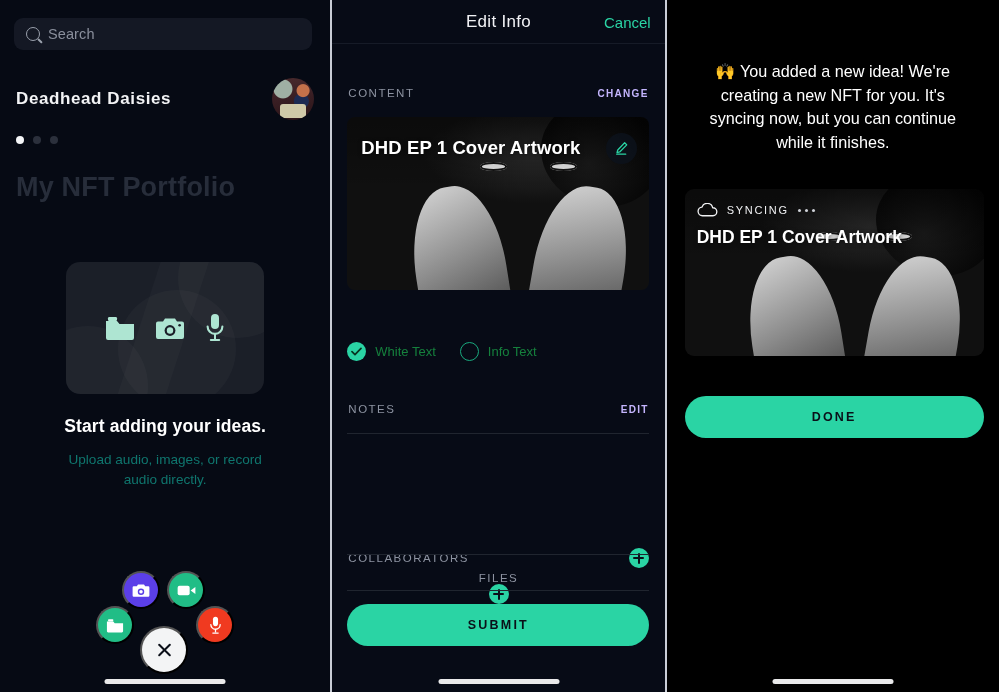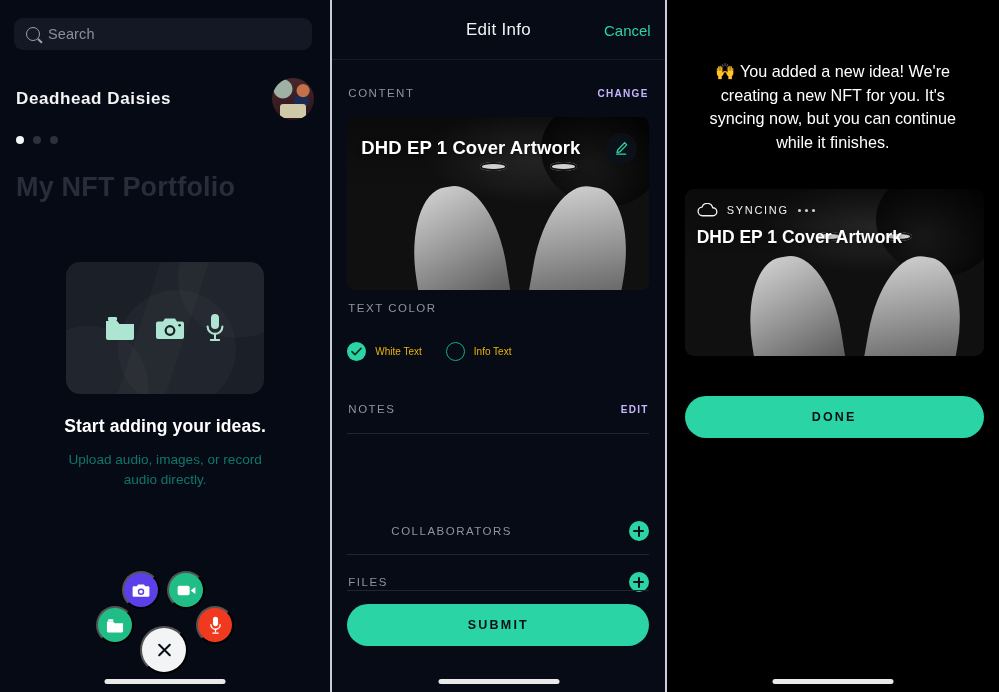--- a/index.html
+++ b/index.html
@@ -99,21 +99,21 @@
   .fab-close { width: 48px; height: 48px; left: 140px; top: 626px; background: #f3f4f5; }
   .fab-close .x { position: relative; width: 17px; height: 17px; }
   .fab-close .x::before, .fab-close .x::after {
     content:""; position:absolute; left:0; top:7.5px; width:17px; height:2px; background:#0b0f18; border-radius:1px;
   }
   .fab-close .x::before { transform: rotate(45deg); }
   .fab-close .x::after  { transform: rotate(-45deg); }
 
   
   .mid-header {
-    position: absolute; left: 0; right: 0; top: 0; height: 60px;
+    position: absolute; left: 0; right: 0; top: 0; height: 44px;
     border-bottom: 1px solid #161b27;
     display: flex; align-items: center; justify-content: center;
   }
   .mid-title { color: #f1f2f5; font-size: 17px; font-weight: 500; letter-spacing: .3px; }
   .cancel-btn {
     position: absolute; right: 14px; top: 50%; transform: translateY(-50%);
     color: #2ad4a4; font-size: 15px; background: none; border: none;
     font-family: inherit; cursor: pointer;
   }
 
@@ -174,32 +174,32 @@
 
   .textcolor-row { top: 302px; }
   .radio-group {
     position: absolute; left: 348px; top: 342px; display: flex; align-items: center; gap: 24px;
   }
   .radio-opt { display: flex; align-items: center; gap: 9px; cursor: pointer; }
   .radio-mark { width: 19px; height: 19px; border-radius: 50%; flex: none;
                 display: flex; align-items: center; justify-content: center; }
   .radio-mark.on  { background: #2ad4a4; }
   .radio-mark.off { border: 1.8px solid #19a97e; }
-  .radio-label { color: #eab308; font-size: 10px; }
+  .radio-label { color: #15803d; font-size: 13px; }
 
   .notes-row { top: 403px; }
   .hline { position: absolute; left: 348px; width: 302px; height: 1px; background: #20252f; }
   .notes-line { top: 433px; }
   .notes-text {
     position: absolute; left: 348px; top: 448px; width: 304px;
     color: #eceef1; font-size: 14.6px; line-height: 21px;
   }
-  .collab-row { top: 521px; margin-left: 43px; }
+  .collab-row { top: 548px; }
   .collab-line { top: 554px; }
-  .files-row  { top: 572px; }
+  .files-row  { top: 572px; flex-direction: column; }
   .files-line { top: 590px; }
 
   .plus-btn {
     width: 20px; height: 20px; border-radius: 50%; background: #2ad4a4; border: none;
     display: flex; align-items: center; justify-content: center; cursor: pointer; flex: none;
   }
   .plus-btn .pl { position: relative; width: 11px; height: 11px; }
   .plus-btn .pl::before, .plus-btn .pl::after {
     content:""; position:absolute; background:#0a1019; border-radius:1px;
   }
@@ -350,23 +350,20 @@
       </div>
       <div class="art-title">DHD EP 1 Cover Artwork</div>
       <button class="pencil-btn">
         <svg width="15" height="15" viewBox="0 0 20 20">
           <path d="M14.2 2.4 17 5.2 7.6 14.6 4 15.6l1-3.6 9.2-9.6z" fill="none" stroke="#2AD4A4" stroke-width="1.7" stroke-linejoin="round"></path>
           <path d="M3.6 17.6h12" stroke="#2AD4A4" stroke-width="1.7" stroke-linecap="round"></path>
         </svg>
       </button>
     </div>
 
-    <div class="sec-row textcolor-row">
-      <span class="sec-label">TEXT COLOR</span>
-    </div>
 
     <div class="radio-group" style="left:15px">
       <span class="radio-opt">
         <span class="radio-mark on">
           <svg width="11" height="9" viewBox="0 0 12 10">
             <path d="M1 5.2 4.3 8.4 11 1.6" fill="none" stroke="#07331f" stroke-width="1.9" stroke-linecap="round" stroke-linejoin="round"></path>
           </svg>
         </span>
         <span class="radio-label">White Text</span>
       </span>

